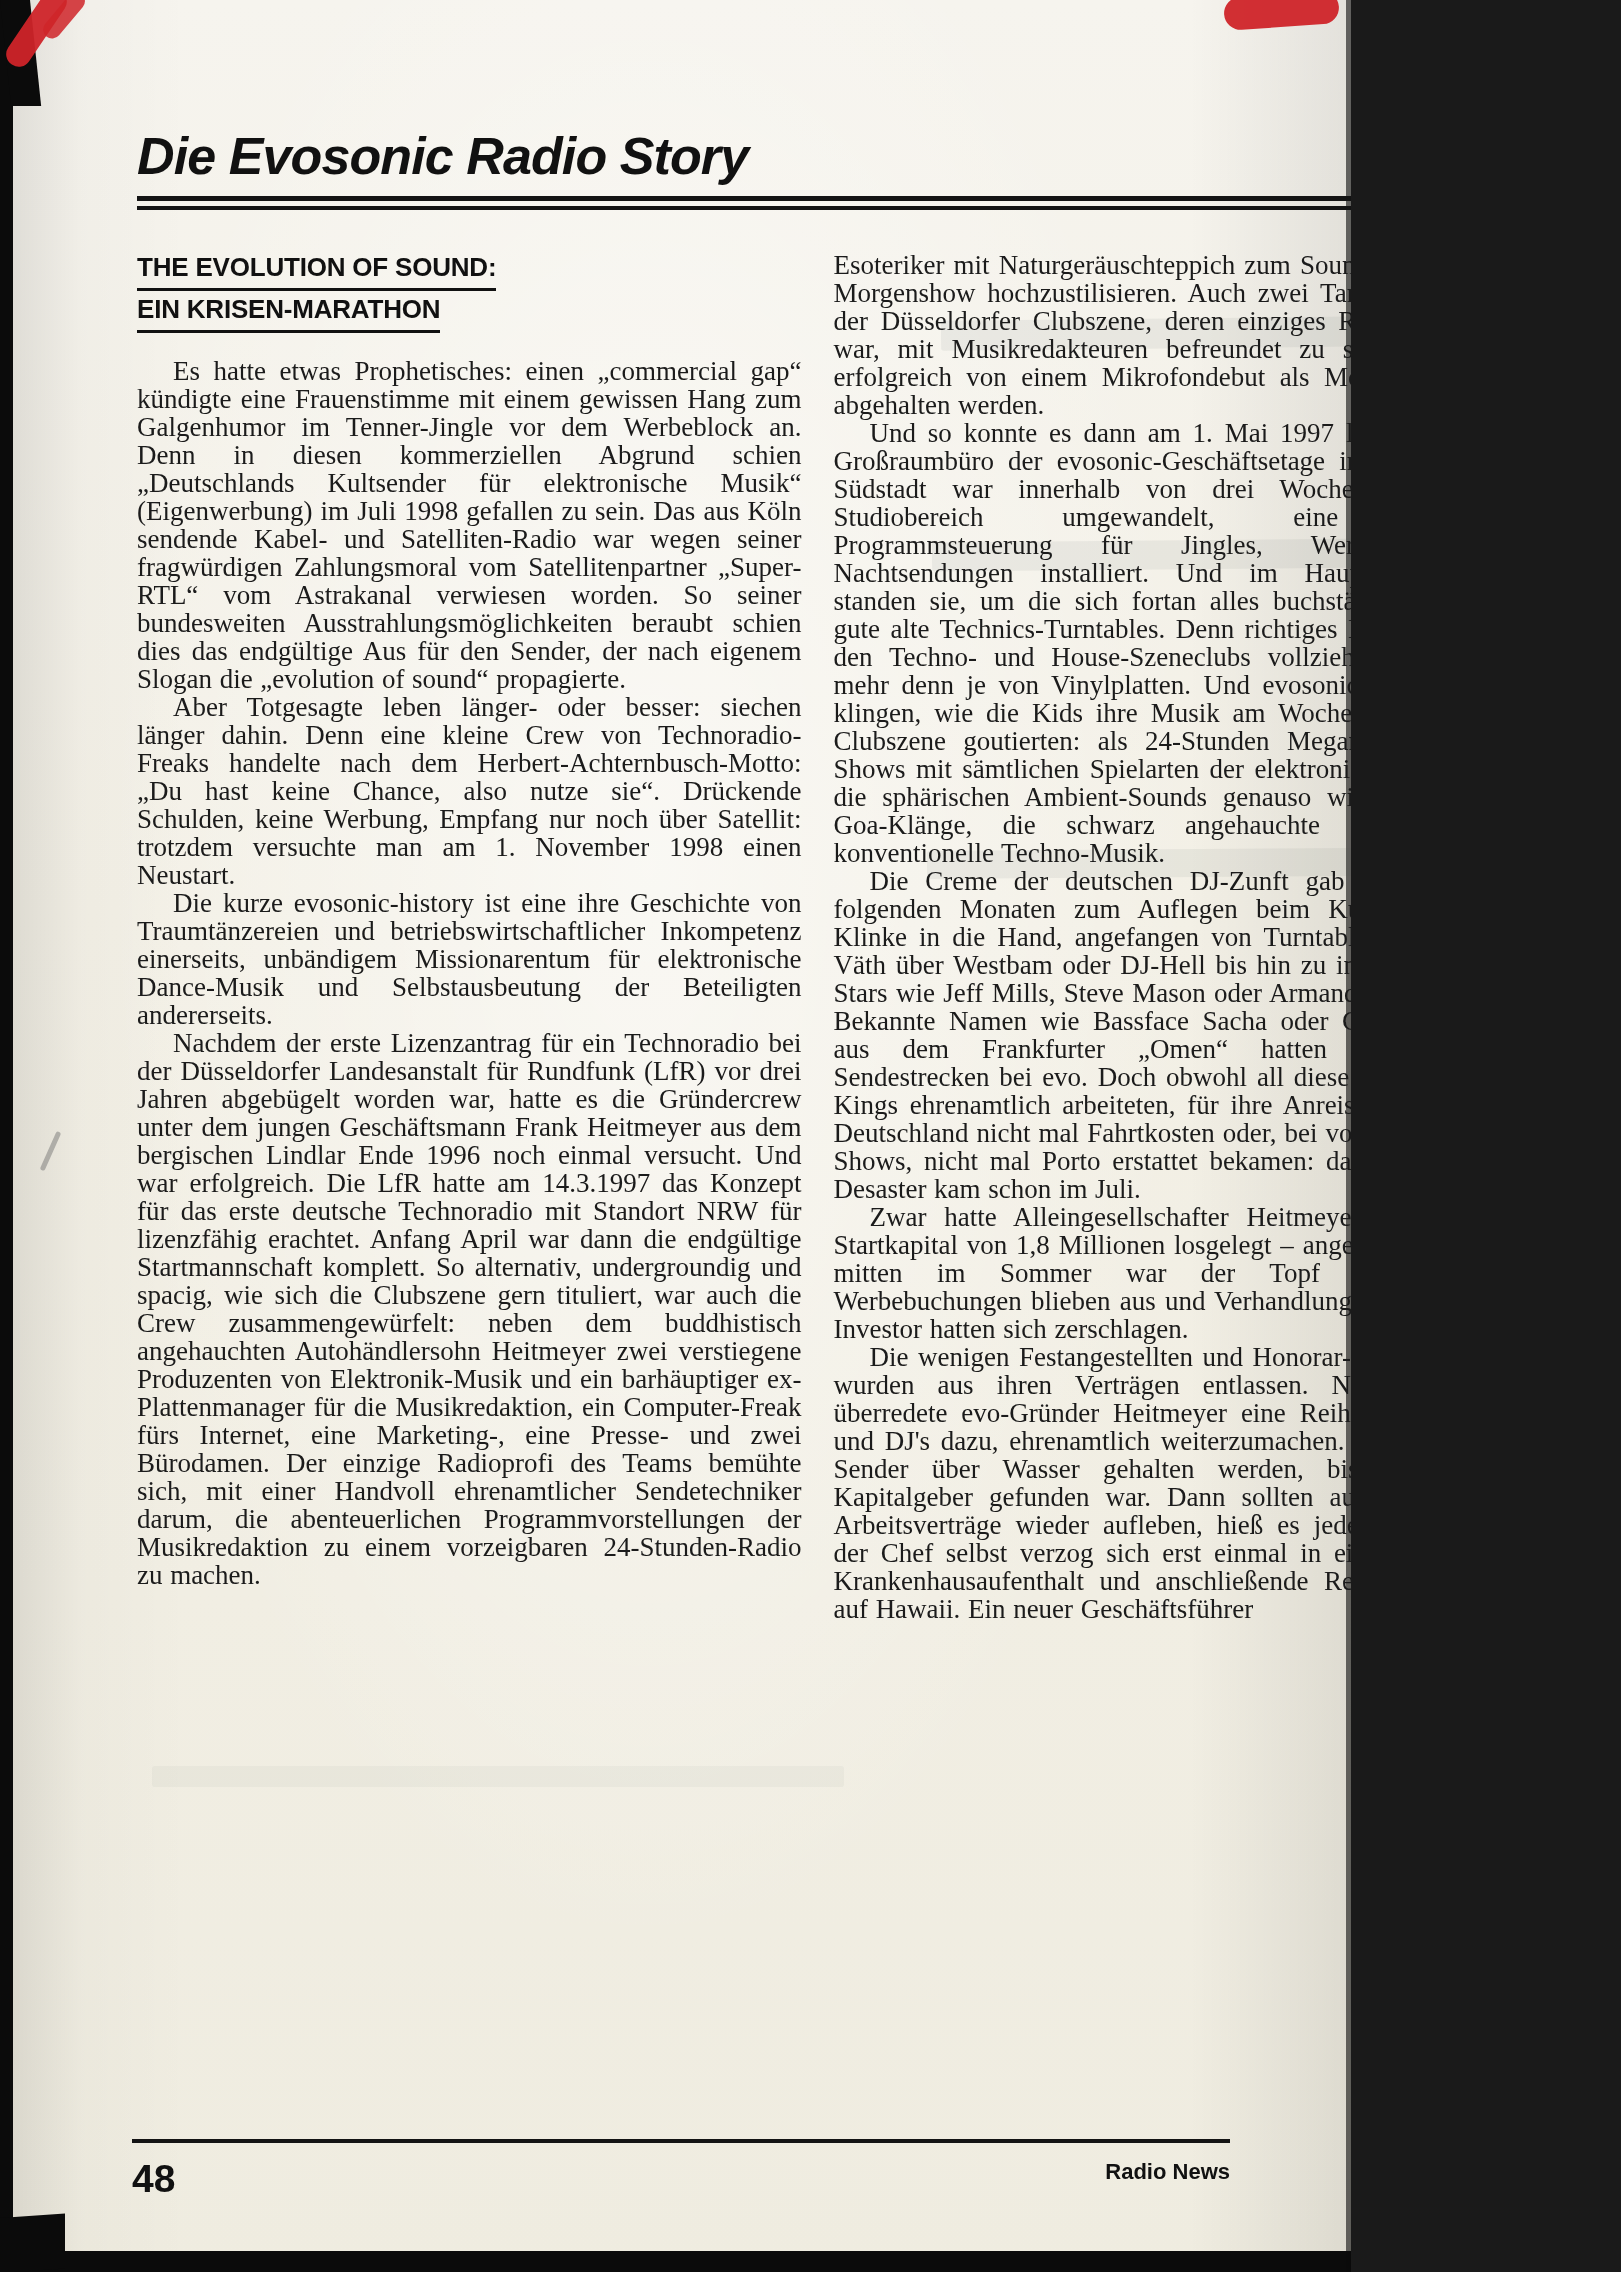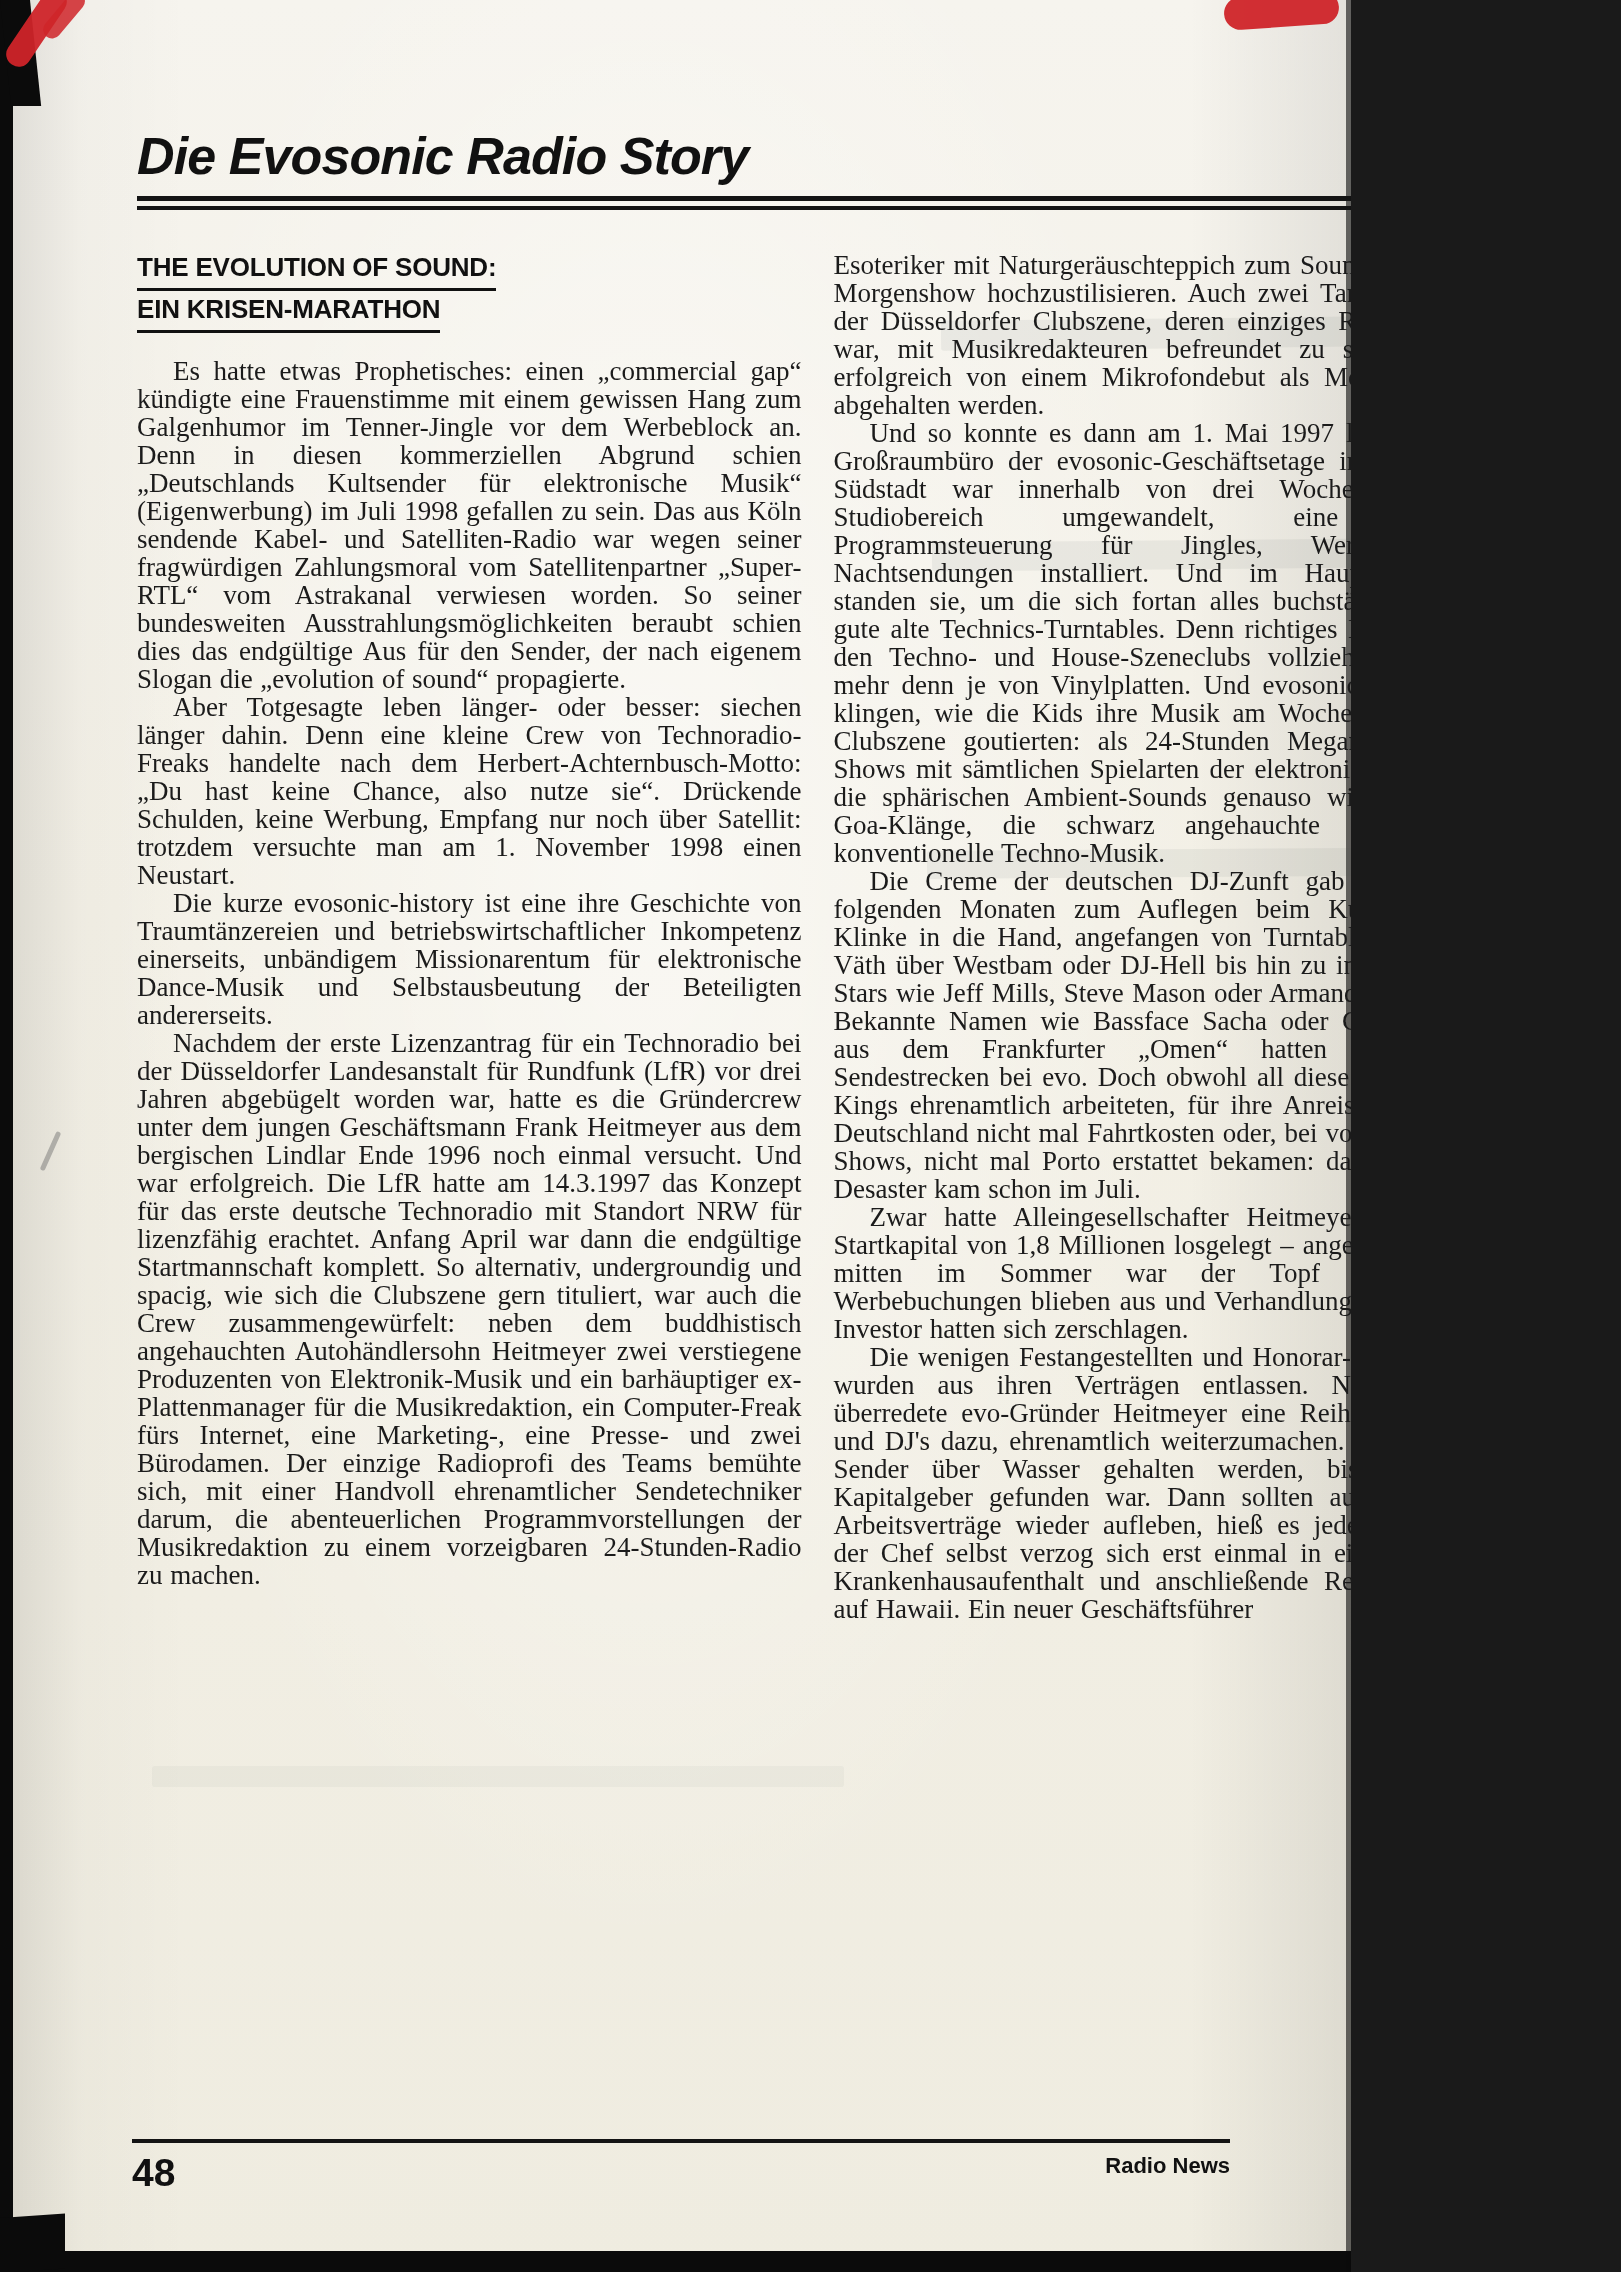--- a/index.html
+++ b/index.html
@@ -102,21 +102,21 @@
 
   .footer {
     position: absolute;
     left: 132px;
     right: 121px;
     top: 2139px;
     border-top: 4.2px solid #141414;
     display: flex;
     justify-content: space-between;
     align-items: flex-start;
-    padding-top: 10px;
+    padding-top: 16px;
     font-family: "Liberation Sans", sans-serif;
     font-weight: bold;
     color: #111;
   }
   .footer .page-number { font-size: 39px; line-height: 1; }
   .footer .magazine-name { font-size: 22px; line-height: 1.2; }
 </style>
 </head>
 <body>
 

